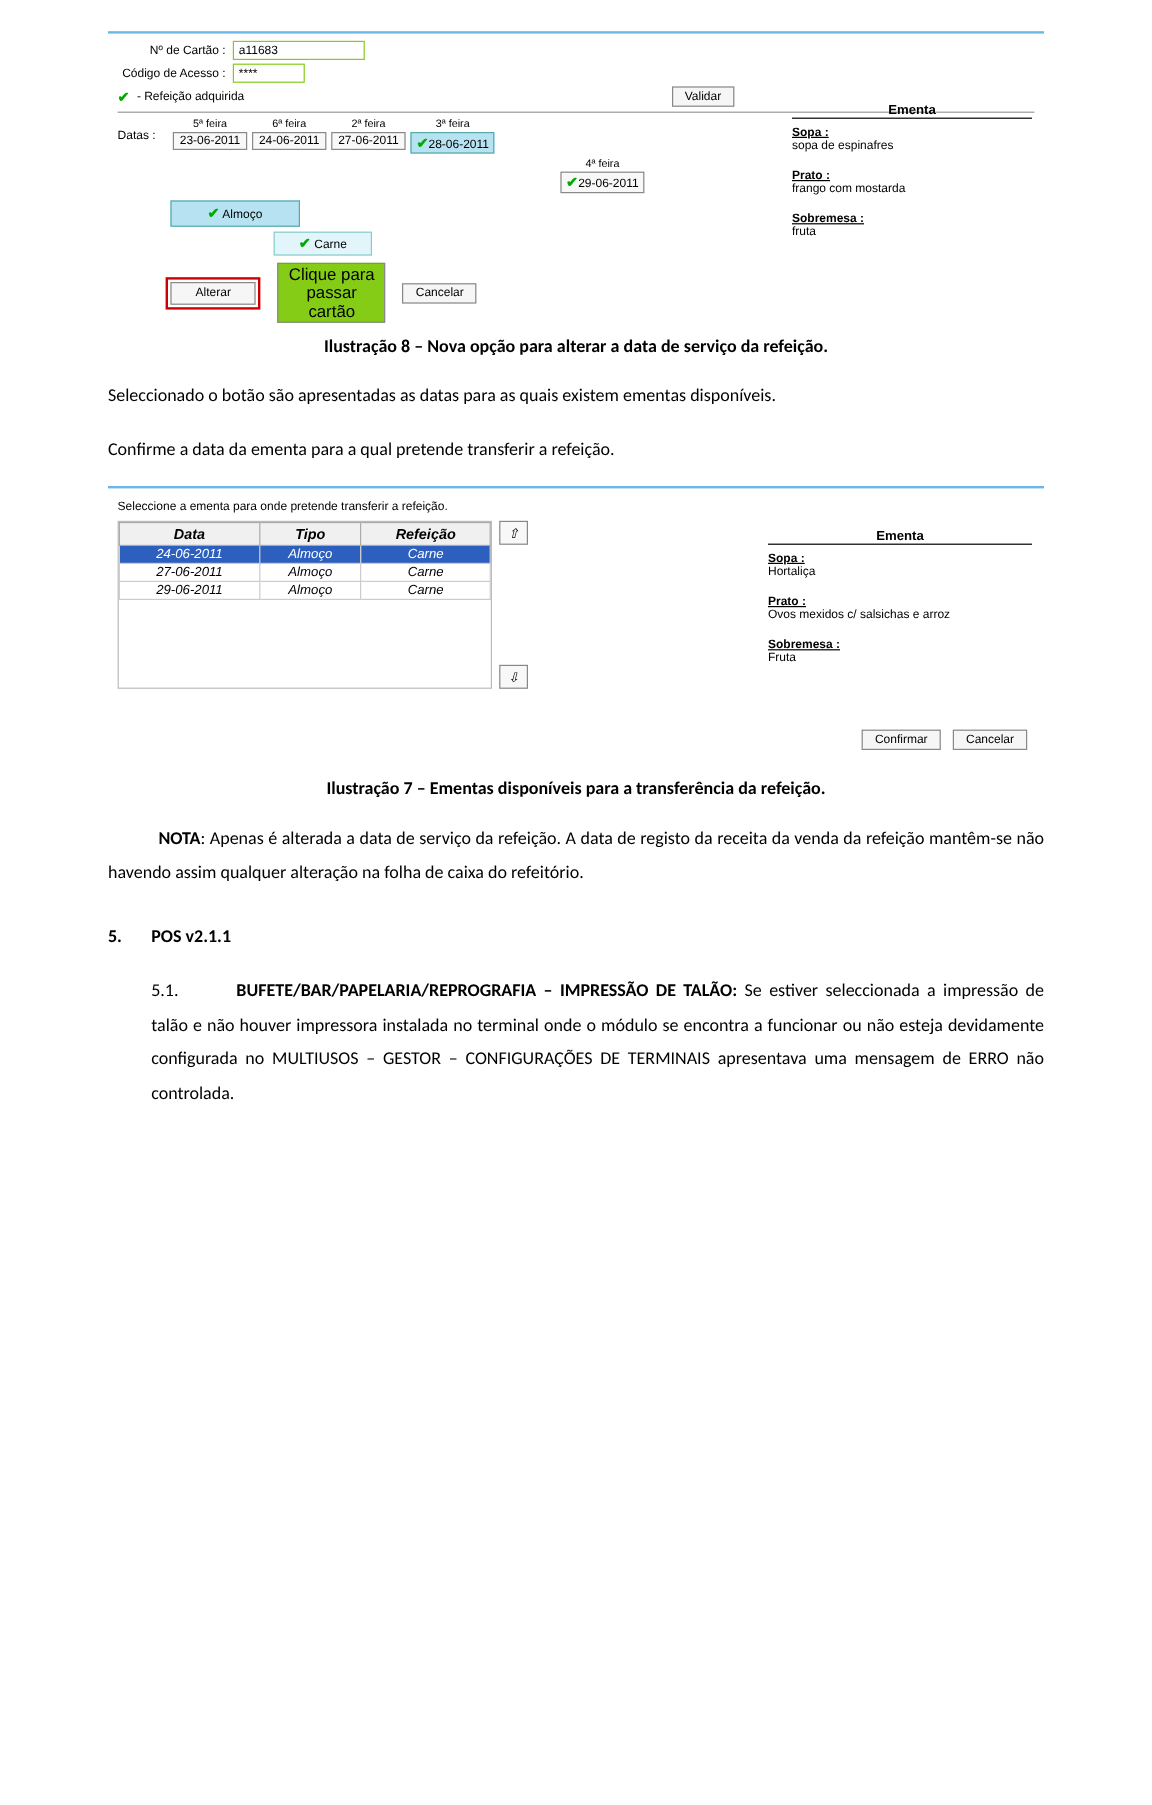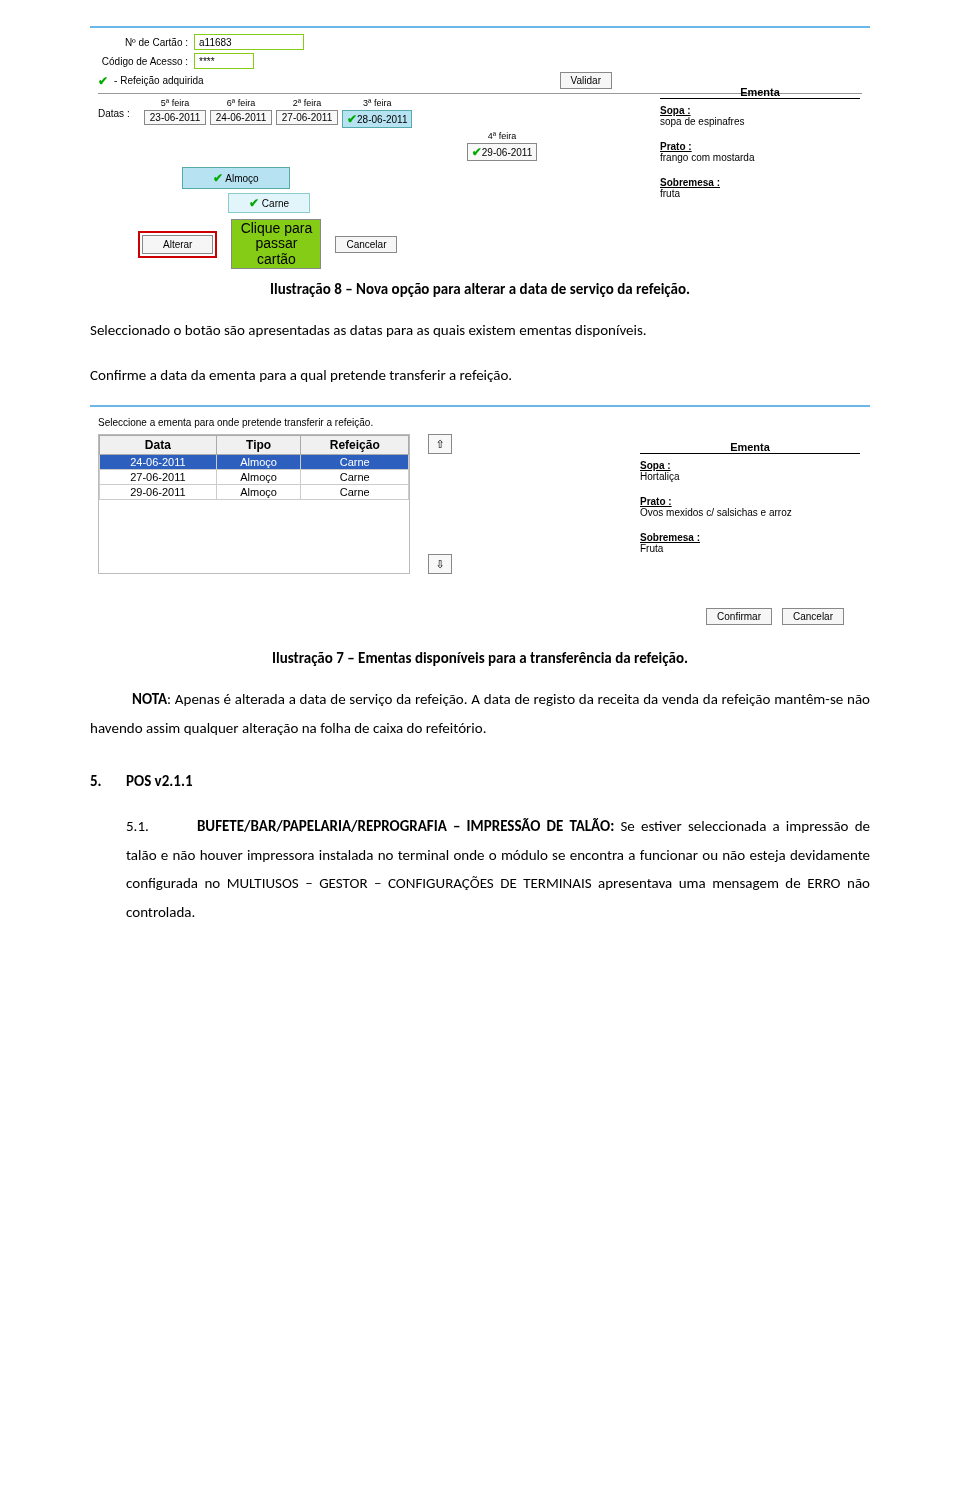--- a/index.html
+++ b/index.html
@@ -99,21 +99,21 @@
     </div>
   </div>
   <div class="ss-row" style="margin-left:44px;justify-content:center;">
     <div class="col">
         <span>4ª feira</span>
         <span class="ss-datebtn"><span class="ss-check">✔</span><span>29-06-2011</span></span>
       </div>
   </div>
 
   <div style="margin:6px 0 0 44px;">
-    <span class="ss-datebtn ss-tab-sel" style="padding:3px 30px;margin-left:40px;"><span class="ss-check">✔</span> <span>Almoço</span></span>
+    <span class="ss-datebtn ss-tab-sel" style="padding:3px 30px;"><span class="ss-check">✔</span> <span>Almoço</span></span>
   </div>
   <div style="margin:4px 0 0 130px;">
     <span class="ss-datebtn ss-tab-sel2" style="padding:2px 20px;"><span class="ss-check">✔</span> <span>Carne</span></span>
   </div>
   <div style="margin:6px 0 0 40px; display:flex; gap:14px; align-items:center;">
     <span class="ss-redbox">
       <span class="ss-btn" style="padding:3px 20px;">Alterar</span>
     </span>
     <span class="ss-btnsm" style="width:90px;">Clique para passar cartão</span>
     <span class="ss-btn">Cancelar</span>
@@ -137,21 +137,21 @@
 </div>
 
 <div class="caption">Ilustração 8 – Nova opção para alterar a data de serviço da refeição.</div>
 
 <p class="para">Seleccionado o botão são apresentadas as datas para as quais existem ementas disponíveis.</p>
 <p class="para">Confirme a data da ementa para a qual pretende transferir a refeição.</p>
 
 <div class="screenshot" style="height:230px;">
   <div class="ss2-instr">Seleccione a ementa para onde pretende transferir a refeição.</div>
 
-  <div style="display:flex; gap:18px;">
+  <div style="display:flex; gap:6px;font-style:italic;">
     <div class="ss2-tableblock">
     <table class="ss2-table">
       <thead>
             <tr>
         <th>Data</th>
         <th>Tipo</th>
         <th>Refeição</th>
       </tr>
           </thead>
       <tbody>
@@ -172,21 +172,21 @@
         </tr>
       </tbody>
     </table>
     </div>
     <div style="display:flex; flex-direction:column; justify-content:space-between; height:140px;">
       <span class="ss2-arrow">⇧</span>
       <span class="ss2-arrow">⇩</span>
     </div>
   </div>
 
-  <div style="position:absolute; bottom:10px; right:26px; display:flex; gap:10px;">
+  <div style="position:absolute; bottom:10px; right:14px; display:flex; gap:10px;">
     <span class="ss-btn">Confirmar</span>
     <span class="ss-btn">Cancelar</span>
   </div>
 
   <div class="ss2-right">
     <div class="ss-ementa-h">Ementa</div>
     <div class="ss-ementa-sec">
       <div class="ss-ementa-lab">Sopa :</div>
       <div>Hortaliça</div>
     </div>

